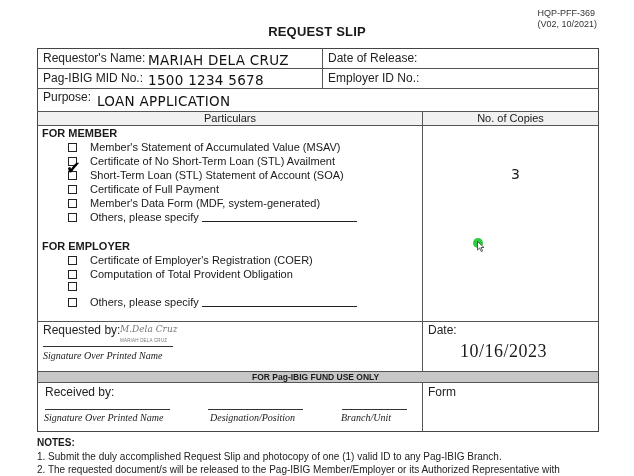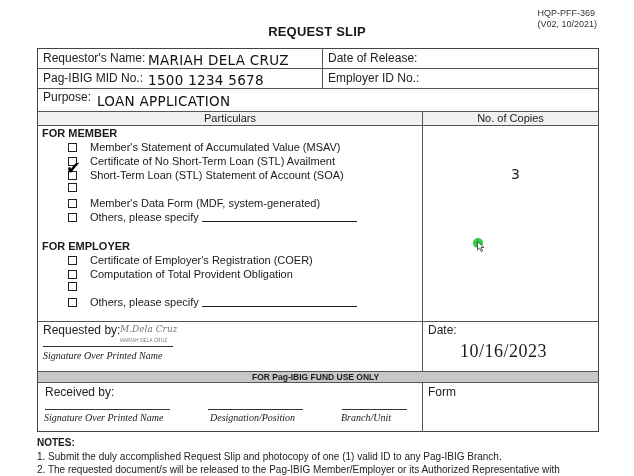--- a/index.html
+++ b/index.html
@@ -79,20 +79,21 @@
   <span class="cb"></span>
   <span>Certificate of No Short-Term Loan (STL) Availment</span>
 </div>
 <div class="abs item" style="left:68px; top:169px">
   <span class="cb"></span>
   <span>Short-Term Loan (STL) Statement of Account (SOA)</span>
 </div>
 <div class="abs check" style="left:66px; top:159px">✔</div>
 <div class="abs item" style="left:68px; top:183px">
   <span class="cb"></span>
+  <span>Certificate of Full Payment</span>
 </div>
 <div class="abs item" style="left:68px; top:197px">
   <span class="cb"></span>
   <span>Member's Data Form (MDF, system-generated)</span>
 </div>
 <div class="abs item" style="left:68px; top:211px">
   <span class="cb"></span>
   <span>Others, please specify</span>
   <span class="blank"></span>
 </div>

